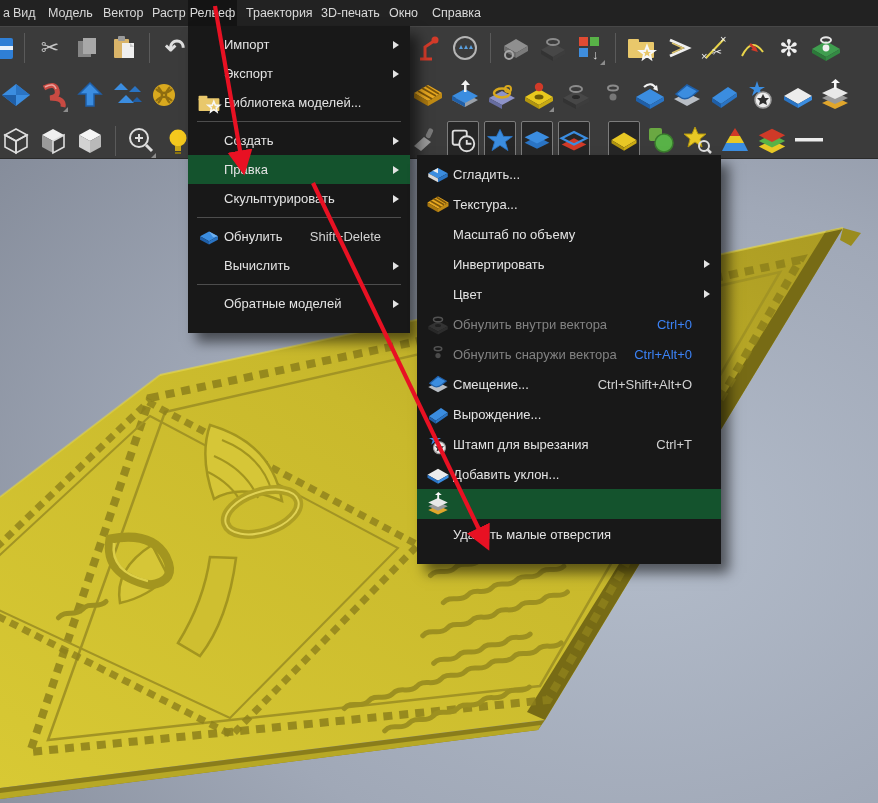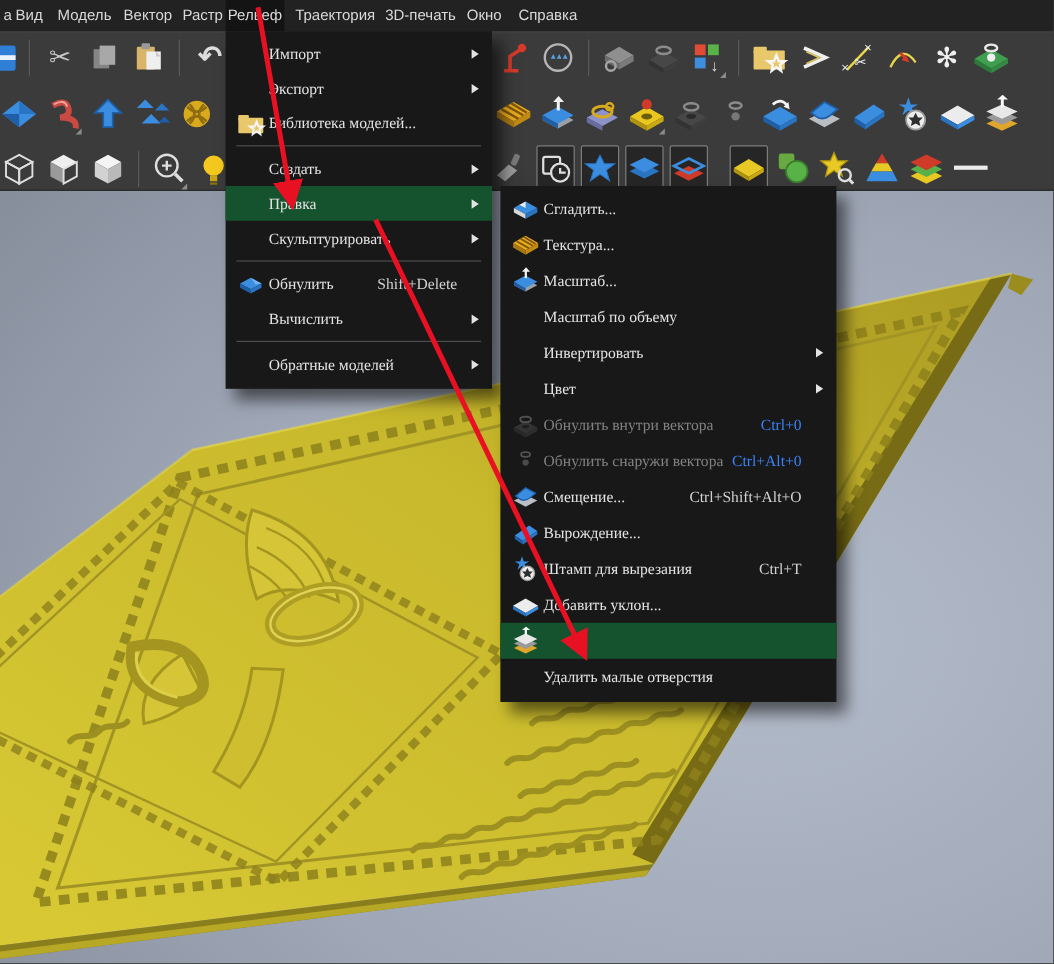--- a/index.html
+++ b/index.html
@@ -22,23 +22,23 @@
     position:relative; flex:0 0 auto; }
   .tbtn.pressed { background:#262626; border:1px solid #7c7c7c; border-radius:2px; height:37px; }
   .tsep { width:1px; height:30px; background:#5a5a5a; margin:0 4px; flex:0 0 auto; }
   .glyph { display:block; line-height:1; }
   .corner:after { content:""; position:absolute; right:1px; bottom:1px; width:0; height:0;
     border-left:5px solid transparent; border-bottom:5px solid #8c8c8c; }
   .clipL { overflow:hidden; width:15px; }
 
   
   .menupanel { position:absolute; background:#181818; box-shadow:8px 9px 12px rgba(0,0,0,.55);
-    padding:4px 0 6px 0; z-index:30;font-family:Liberation Serif, serif; }
+    padding:4px 0 15px 0; z-index:30; }
   #menu-relief { left:188px; top:26px; width:222px; }
-  #menu-edit   { left:417px; top:155px; width:280px; z-index:31; }
+  #menu-edit   { left:417px; top:155px; width:304px; z-index:31; }
   .mrow { height:29px; display:flex; align-items:center; padding:0 5px 0 6px;
     color:#e3e3e3; font-size:13px; white-space:nowrap; }
   #menu-edit .mrow { height:30px; }
   .mico { width:30px; height:26px; flex:0 0 30px; display:flex; align-items:center; justify-content:center; }
   .mlabel { flex:1 1 auto; }
   .mshort { margin-right:12px; color:#d2d2d2; }
   .marrow { width:0; height:0; border:4px solid transparent; border-left:6px solid #e3e3e3;
     margin-right:2px; visibility:hidden; flex:0 0 auto; }
   .has-sub .marrow { visibility:visible; }
   .mrow.hl { background:#14532d; }
@@ -591,34 +591,20 @@
             <polygon points="2,14 16,22 16,27 2,19" fill="#a87710"></polygon>
             <polygon points="30,14 16,22 16,27 30,19" fill="#c08a14"></polygon>
             <path d="M6,12 L20,20 M10,9 L24,17 M14,7 L27,15" stroke="#7d570a" stroke-width="2"></path>
           </svg>
       </span>
       <span class="mlabel">Текстура...</span>
       <span class="mshort"></span>
         <span class="marrow"></span>
     </div>
     <div class="mrow">
-      <span class="mico">
-        <svg width="26" height="24" viewBox="0 0 32 32">
-            <polygon points="16,14 29,21 16,28 3,21" fill="#9aa0a8"></polygon>
-            <polygon points="16,10 29,17 16,24 3,17" fill="#3b8de0"></polygon>
-            <polygon points="3,17 16,24 16,28 3,21" fill="#1f5fa8"></polygon>
-            <rect x="15" y="5" width="2.5" height="8" fill="#f2f2f2"></rect>
-            <polygon points="12,6 21,6 16.5,1" fill="#f2f2f2"></polygon>
-          </svg>
-      </span>
-      <span class="mlabel">Масштаб...</span>
-      <span class="mshort"></span>
-        <span class="marrow"></span>
-    </div>
-    <div class="mrow">
       <span class="mico"></span>
         <span class="mlabel">Масштаб по объему</span>
       <span class="mshort"></span>
         <span class="marrow"></span>
     </div>
     <div class="mrow has-sub">
       <span class="mico"></span>
         <span class="mlabel">Инвертировать</span>
       <span class="mshort"></span>
         <span class="marrow"></span>

